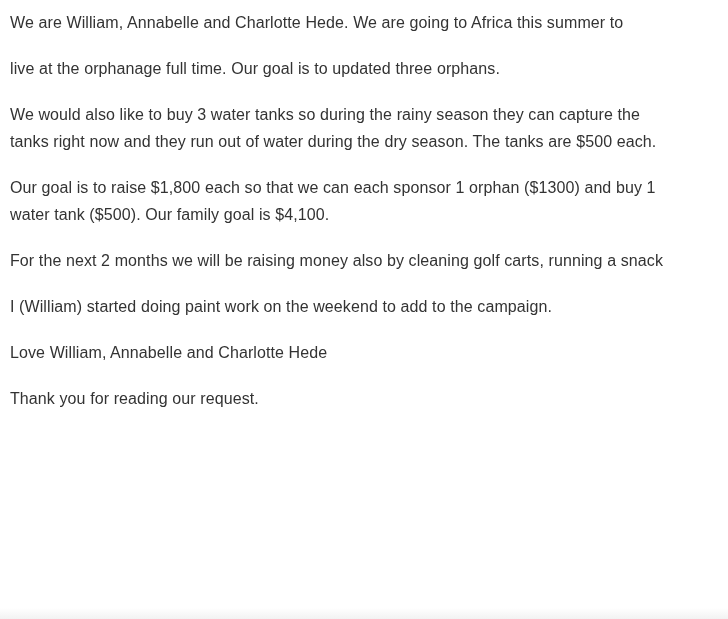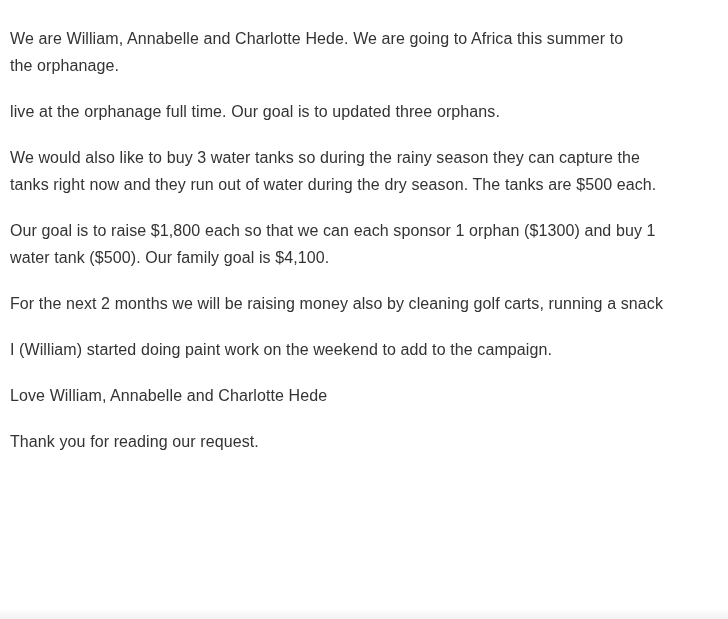--- a/index.html
+++ b/index.html
@@ -15,21 +15,21 @@
     background: #ffffff;
     font-family: "Liberation Sans", "DejaVu Sans", sans-serif;
   }
   .story {
     padding: 9px 10px 0 10px;
     color: #333333;
     font-size: 16px;
     letter-spacing: 0.1px;
   }
   .story p {
-    margin: 16px 0 19px 0;
+    margin: 0 0 19px 0;
     padding: 0;
   }
   .story .line {
     display: block;
     line-height: 27px;
     white-space: nowrap;
   }
   .bottom-fade {
     position: absolute;
     left: 0;
@@ -41,21 +41,20 @@
 </style>
 </head>
 <body>
 
 <div class="page">
 
   <div class="story">
 
     <p>
       <span class="line">We are William, Annabelle and Charlotte Hede. We are going to Africa this summer to</span>
-      <span class="line">the orphanage.</span>
     </p>
 
     <p>
       <span class="line">live at the orphanage full time. Our goal is to updated three orphans.</span>
     </p>
 
     <p>
       <span class="line">We would also like to buy 3 water tanks so during the rainy season they can capture the</span>
       <span class="line">tanks right now and they run out of water during the dry season. The tanks are $500 each.</span>
     </p>

